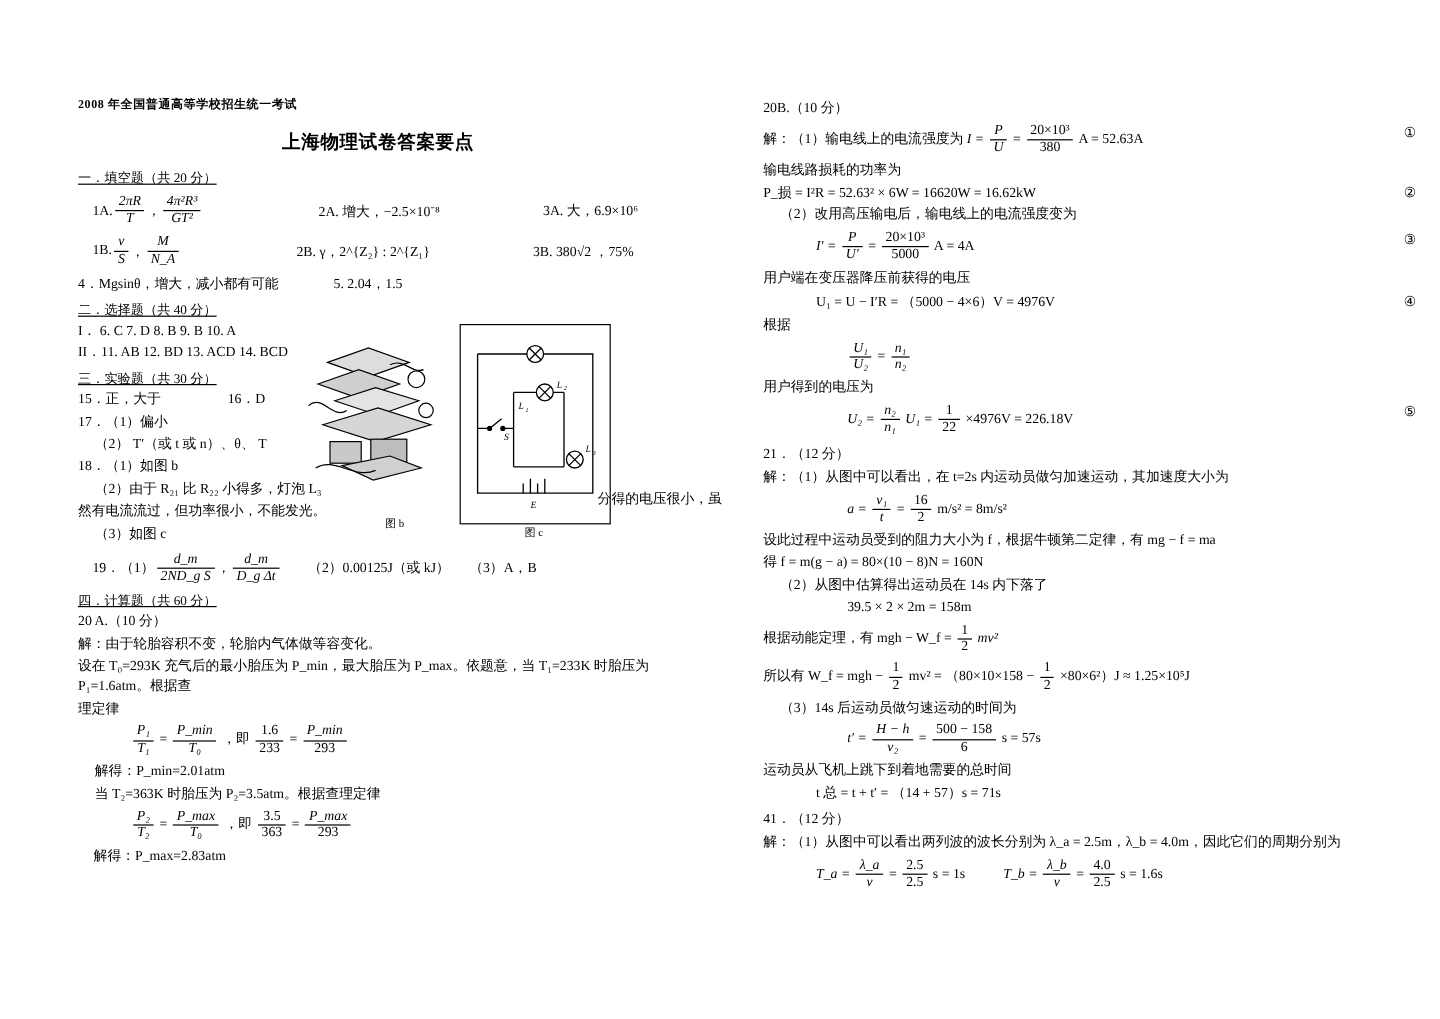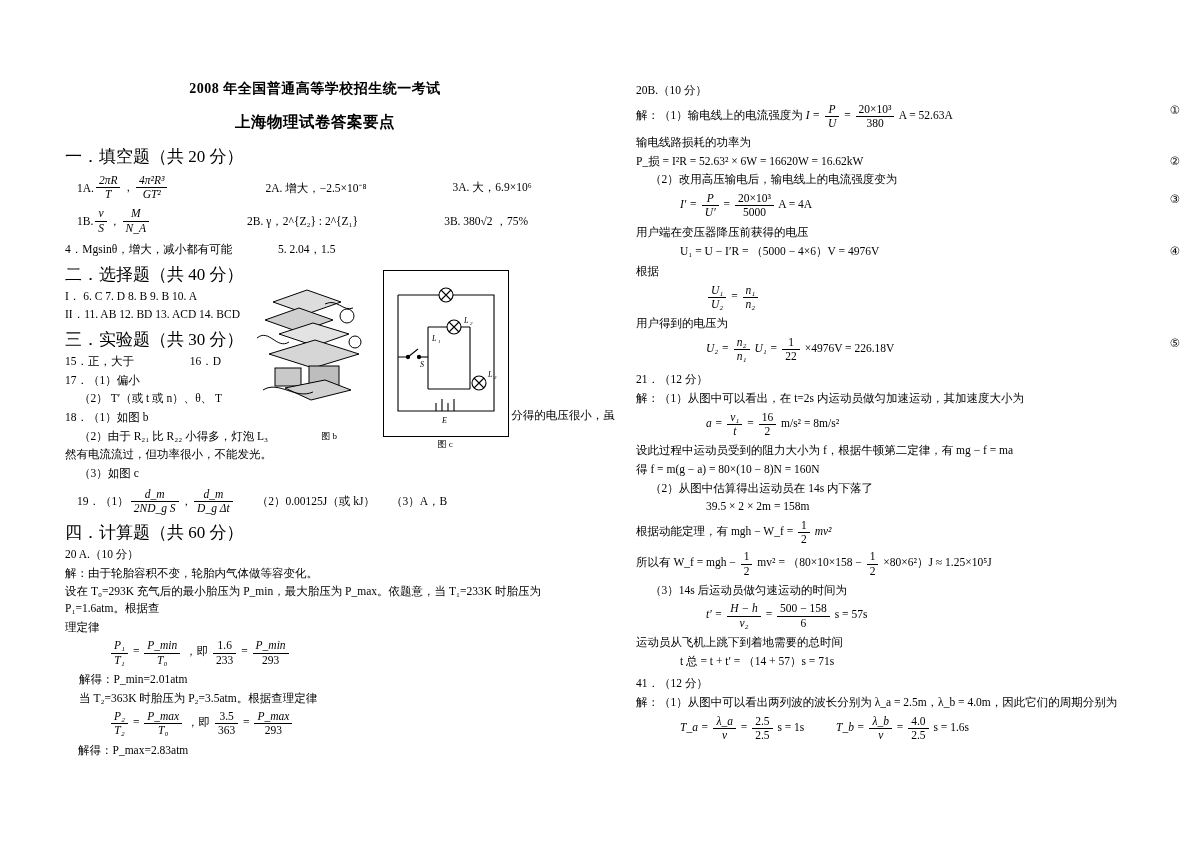--- a/index.html
+++ b/index.html
@@ -8,24 +8,24 @@
     font-family:"Liberation Serif", serif;
     color:#000;
     position:relative;
     overflow:hidden;
   }
   .page{position:absolute;left:0;top:0;width:1200px;height:849px;}
   .col{position:absolute;top:80px;}
   .colL{left:65px;width:500px;}
   .colR{left:610px;width:560px;margin-left:26px;}
 
-  .title1{font-size:14px;font-weight:bold;text-align:center;letter-spacing:0.5px;margin:0 0 14px 0;}
+  .title1{font-size:10px;font-weight:bold;letter-spacing:0.5px;margin:0 0 14px 0;}
   .title2{font-size:15.5px;font-weight:bold;text-align:center;letter-spacing:0.5px;margin:0 0 12px 0;}
 
-  .sec{font-size:17px;margin:5px 0 2px 0;}
+  .sec{font-size:11px;margin:5px 0 2px 0;text-decoration:underline;}
   .line{font-size:11.5px;margin:2px 0;line-height:1.45;}
   .ind{margin-left:14px;}
   .ind2{margin-left:13px;}
 
   
   .frac{display:inline-block;vertical-align:middle;text-align:center;margin:0 2px;}
   .frac .num{display:block;border-bottom:1px solid #000;padding:0 3px;line-height:1.15;}
   .frac .den{display:block;padding:0 3px;line-height:1.15;}
   .it{font-style:italic;}
   .mrow{font-size:11.5px;margin:4px 0;}
@@ -38,21 +38,21 @@
   .fillrow > div{white-space:nowrap;}
   .gapA{width:96px;}
   .gapB{width:86px;}
 
   
   .figs{position:absolute;left:255px;top:268px;width:255px;height:185px;}
   .figA{position:absolute;left:0;top:0;width:120px;height:160px;}
   .figB{position:absolute;left:128px;top:2px;width:124px;height:165px;border:1px solid #000;}
   .capt{position:absolute;font-size:9px;text-align:center;width:60px;}
 
-  .note-right{position:absolute;left:498px;top:408px;font-size:11.5px;width:60px;text-align:center;}
+  .note-right{position:absolute;left:498px;top:408px;font-size:11.5px;width:60px;}
 </style>
 </head>
 <body>
 
 <div class="page">
 
   <div class="col colL">
 
     <div class="title1">2008 年全国普通高等学校招生统一考试</div>
     <div class="title2">上海物理试卷答案要点</div>

